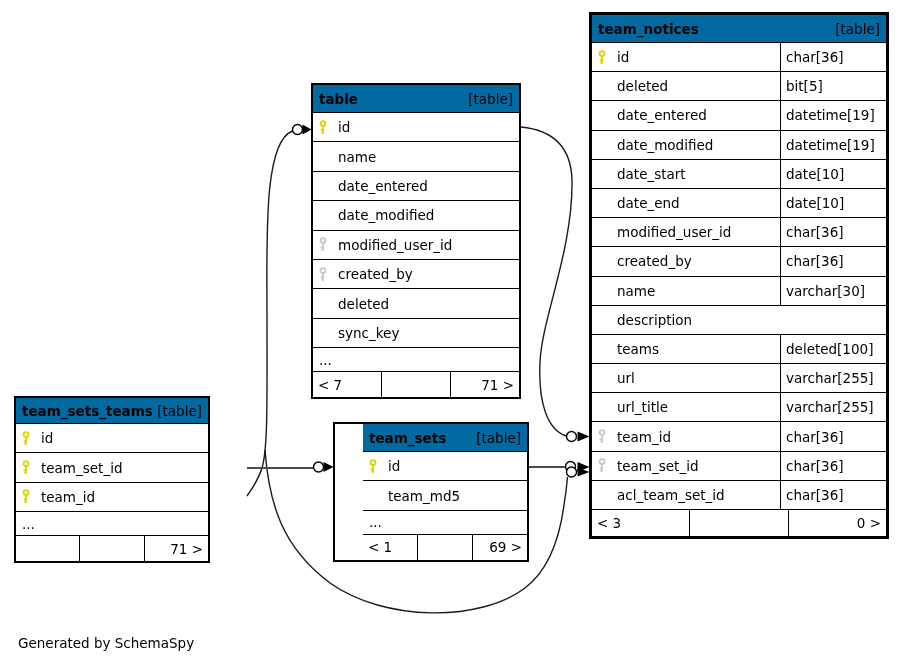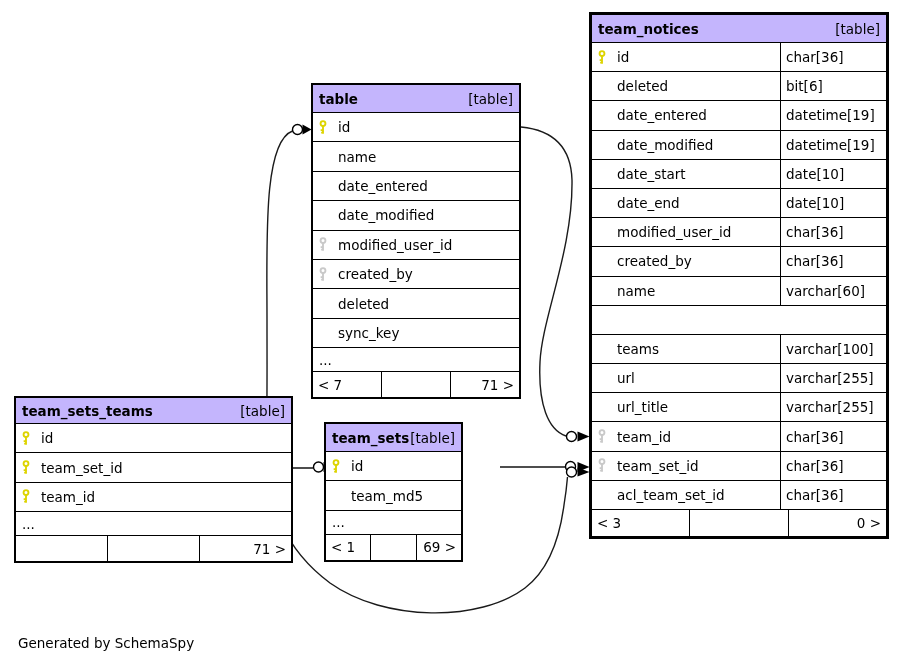--- a/index.html
+++ b/index.html
@@ -2,21 +2,21 @@
 <html><head>
 <meta charset="utf-8">
 <style>
   html,body{margin:0;padding:0;background:#fff;}
   #canvas{position:relative;width:905px;height:664px;background:#ffffff;overflow:hidden;
           font-family:"DejaVu Sans","Liberation Sans",sans-serif;color:#000;}
   #edges{position:absolute;left:0;top:0;width:905px;height:664px;pointer-events:none;}
 
   .tbl{position:absolute;background:#fff;border:2px solid #000;font-size:13.5px;box-sizing:border-box;}
   .tbl.main{border-width:3px;}
-  .hdr{display:flex;justify-content:space-between;align-items:center;background:#c4b5fd;
+  .hdr{display:flex;justify-content:space-between;align-items:center;background:#0369a1;
        border-bottom:1px solid #000;padding:0 6px;height:28px;box-sizing:border-box;}
   .hdr .t{font-weight:bold;}
   .hdr .tag{font-weight:normal;}
   .row{display:flex;align-items:center;border-bottom:1px solid #000;box-sizing:border-box;}
   #tbl-teams .row,#tbl-team_sets .row{height:29.4px;}
   #tbl-team_sets_teams .row{height:29.4px;}
   #tbl-team_notices .row{height:29.2px;}
   .lead{width:13px;margin-left:5px;margin-right:7px;flex:none;display:flex;align-items:center;}
   .ki{width:10px;height:15px;}
   .ki svg{width:10px;height:15px;display:block;}
@@ -191,21 +191,21 @@
   </div>
   <div class="row">
     <span class="lead">
           <span class="ki" data-key="">
             <svg viewBox="0 0 10 16">
               <use href="#keysym"></use>
             </svg>
           </span>
         </span>
     <span class="cname">deleted</span>
-    <span class="ctype">bit[6]</span>
+    <span class="ctype">bit[5]</span>
   </div>
   <div class="row">
     <span class="lead">
           <span class="ki" data-key="">
             <svg viewBox="0 0 10 16">
               <use href="#keysym"></use>
             </svg>
           </span>
         </span>
     <span class="cname">date_entered</span>
@@ -268,41 +268,42 @@
   </div>
   <div class="row">
     <span class="lead">
           <span class="ki" data-key="">
             <svg viewBox="0 0 10 16">
               <use href="#keysym"></use>
             </svg>
           </span>
         </span>
     <span class="cname">name</span>
-    <span class="ctype">varchar[60]</span>
-  </div>
-  <div class="row">
-    <span class="lead">
-          <span class="ki" data-key="">
-            <svg viewBox="0 0 10 16">
-              <use href="#keysym"></use>
-            </svg>
-          </span>
-        </span>
+    <span class="ctype">varchar[30]</span>
+  </div>
+  <div class="row">
+    <span class="lead">
+          <span class="ki" data-key="">
+            <svg viewBox="0 0 10 16">
+              <use href="#keysym"></use>
+            </svg>
+          </span>
+        </span>
+    <span class="cname">description</span>
   </div>
   <div class="row">
     <span class="lead">
           <span class="ki" data-key="">
             <svg viewBox="0 0 10 16">
               <use href="#keysym"></use>
             </svg>
           </span>
         </span>
     <span class="cname">teams</span>
-    <span class="ctype">varchar[100]</span>
+    <span class="ctype">deleted[100]</span>
   </div>
   <div class="row">
     <span class="lead">
           <span class="ki" data-key="">
             <svg viewBox="0 0 10 16">
               <use href="#keysym"></use>
             </svg>
           </span>
         </span>
     <span class="cname">url</span>
@@ -352,21 +353,21 @@
     <span class="cname">acl_team_set_id</span>
     <span class="ctype">char[36]</span>
   </div>
   <div class="ftr">
     <span class="fc">&lt; 3</span>
     <span class="fc"></span>
     <span class="fc r">0 &gt;</span>
   </div>
 </div>
 
-<div class="tbl" id="tbl-team_sets_teams" style="left:14px;top:396px;width:279px;">
+<div class="tbl" id="tbl-team_sets_teams" style="left:14px;top:396px;width:196px;">
   <div class="hdr">
     <span class="t">team_sets_teams</span>
     <span class="tag">[table]</span>
   </div>
   <div class="row">
     <span class="lead">
           <span class="ki" data-key="pk">
             <svg viewBox="0 0 10 16">
               <use href="#keysym"></use>
             </svg>
@@ -395,21 +396,21 @@
     <span class="cname">team_id</span>
   </div>
   <div class="ell">...</div>
   <div class="ftr">
     <span class="fc"></span>
     <span class="fc"></span>
     <span class="fc r">71 &gt;</span>
   </div>
 </div>
 
-<div class="tbl" id="tbl-team_sets" style="left:324px;top:422px;width:139px;">
+<div class="tbl" id="tbl-team_sets" style="left:333px;top:422px;width:196px;padding-left:28px;">
   <div class="hdr">
     <span class="t">team_sets</span>
     <span class="tag">[table]</span>
   </div>
   <div class="row">
     <span class="lead">
           <span class="ki" data-key="pk">
             <svg viewBox="0 0 10 16">
               <use href="#keysym"></use>
             </svg>

